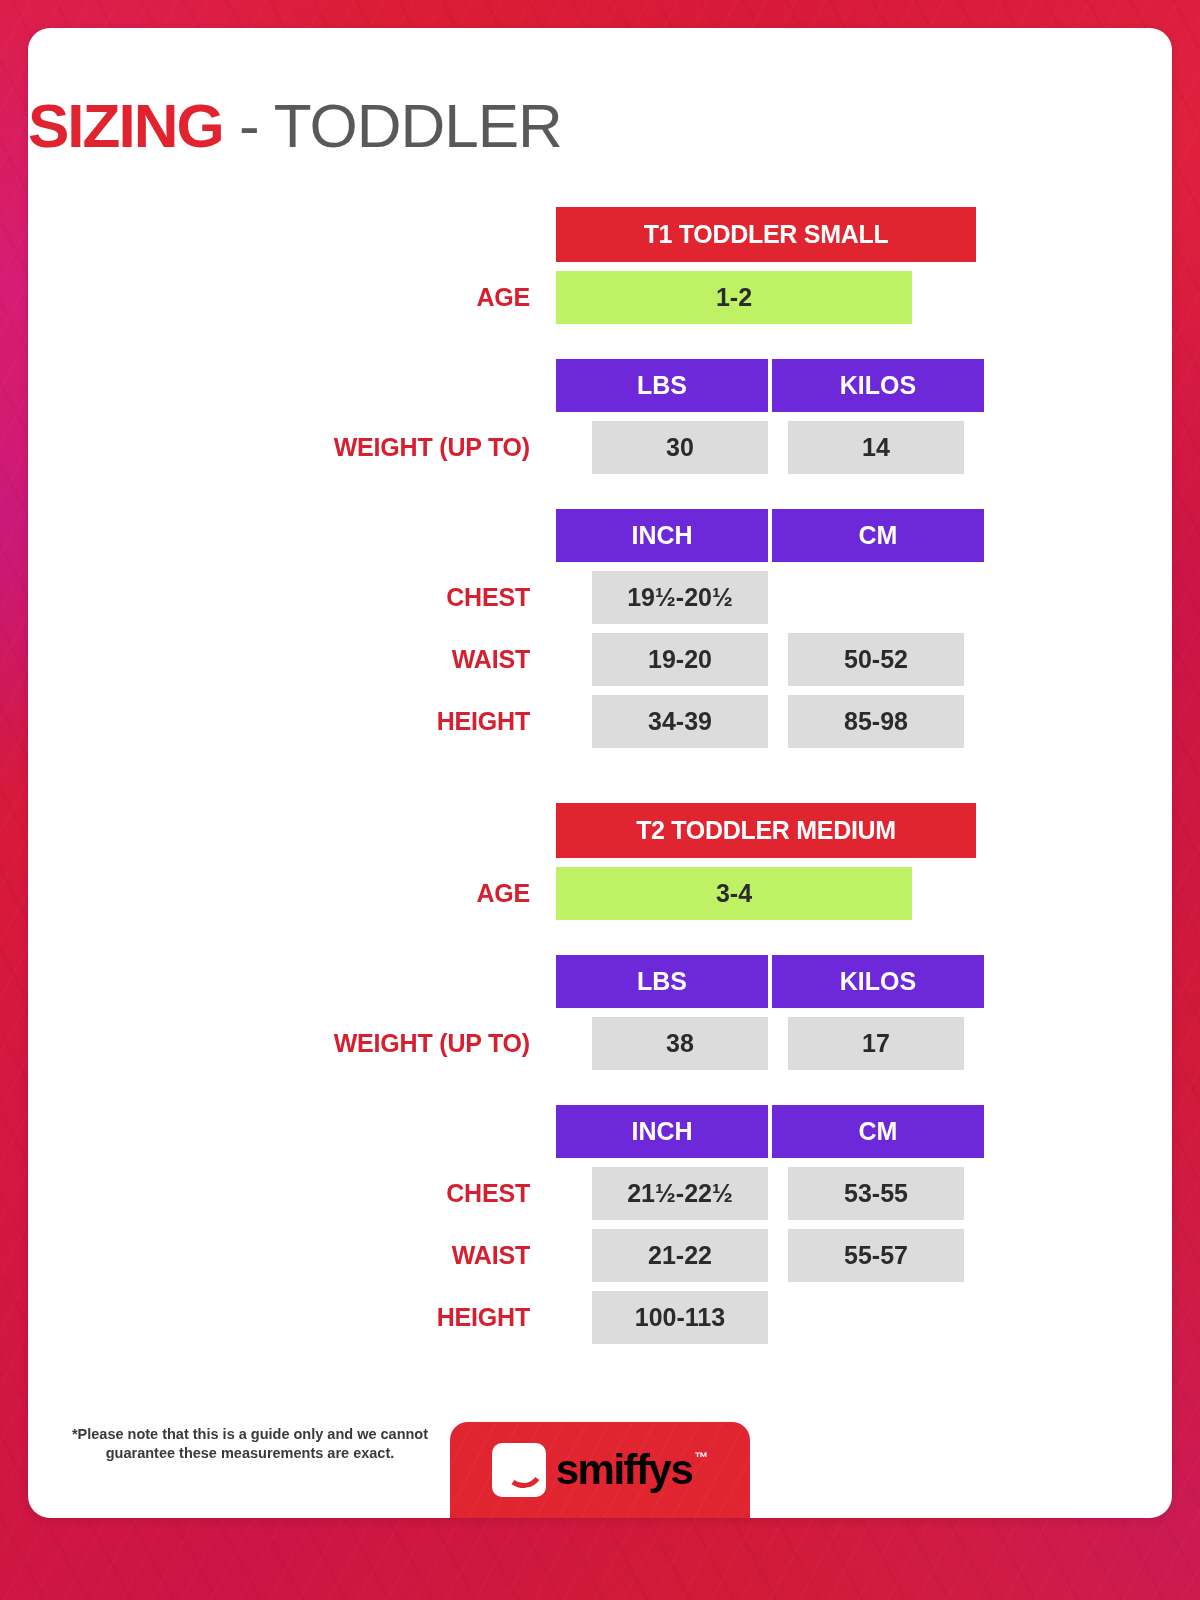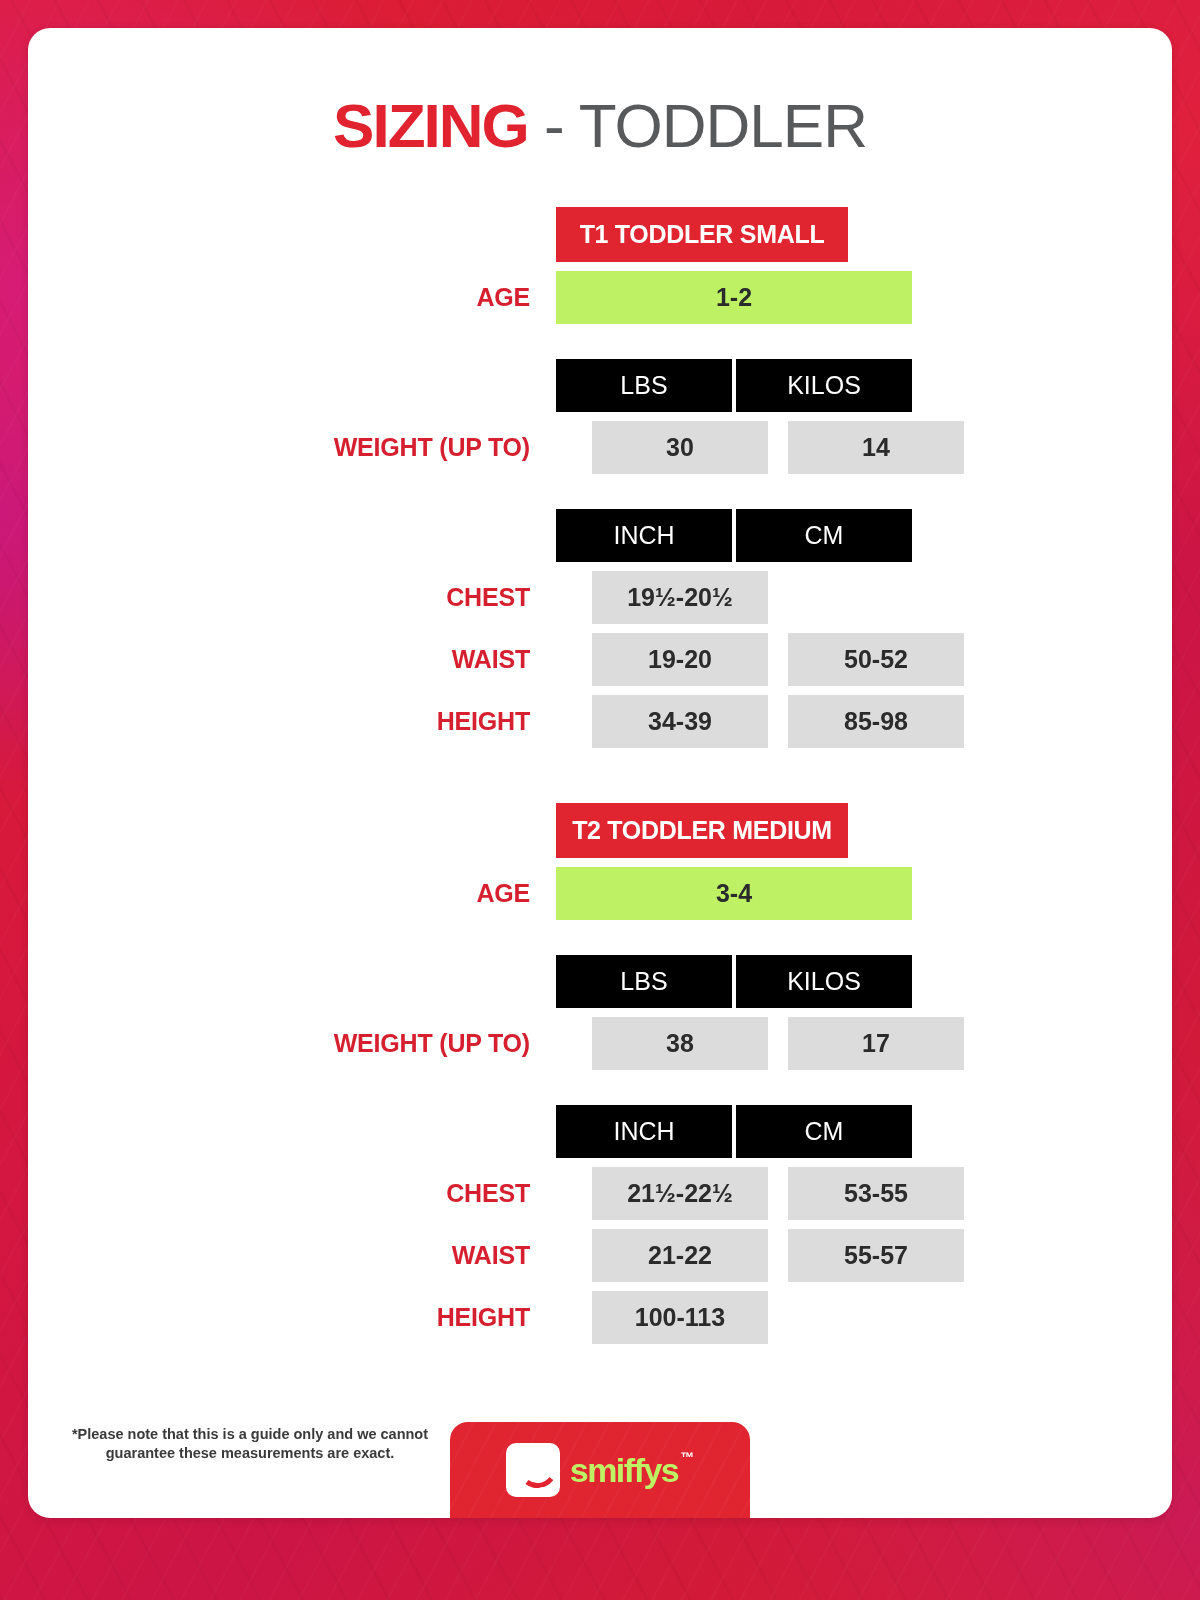--- a/index.html
+++ b/index.html
@@ -40,21 +40,20 @@
     top: 28px;
     width: 1144px;
     height: 1490px;
     background: #ffffff;
     border-radius: 22px;
     box-shadow: 0 2px 10px rgba(0,0,0,0.12);
     overflow: hidden;
   }
 
   .title {
-    text-align: center;
     margin-top: 62px;
     font-size: 62px;
     letter-spacing: -1px;
     font-weight: 400;
     color: #58595b;
     white-space: nowrap;
   }
   .title .strong {
     font-weight: 700;
     color: #e1222f;
@@ -83,44 +82,44 @@
     font-weight: 700;
     font-size: 25px;
     display: flex;
     align-items: center;
     justify-content: flex-end;
     letter-spacing: -0.2px;
   }
   .cells { display: flex; }
 
   .cap {
-    width: 292px;
+    width: 420px;
     background: #e02430;
     color: #fff;
     font-weight: 700;
     font-size: 25px;
     text-align: center;
     padding: 13px 0 13px;
     letter-spacing: -0.3px;
   }
   .wide {
     width: 356px;
     background: #bef264;
     color: #2b2b2b;
     font-size: 25px;
     font-weight: 700;
     text-align: center;
     padding: 12px 0;
   }
   .unit {
-    width: 176px;
-    background: #000000;
+    width: 212px;
+    background: #6d28d9;
     color: #ffffff;
     font-size: 25px;
-    font-weight: 400;
+    font-weight: 700;
     text-align: center;
     padding: 12px 0;
   }
   .unit + .unit { margin-left: 4px; }
   .val {
     width: 176px;
     background: #dcdcdc;
     color: #2b2b2b;
     font-size: 25px;
     font-weight: 700;
@@ -196,22 +195,22 @@
     width: 30px;
     height: 22px;
     border: 5px solid #e02430;
     border-top-color: transparent;
     border-left-color: transparent;
     border-right-color: transparent;
     border-radius: 0 0 28px 28px;
     transform: rotate(-8deg);
   }
   .logo-word {
-    color: #bef264;
-    font-size: 34px;
+    color: #000000;
+    font-size: 42px;
     font-weight: 700;
     letter-spacing: -1.5px;
     line-height: 1;
   }
   .logo-tm {
     color: #ffffff;
     font-size: 14px;
     font-weight: 700;
     margin-left: 2px;
     align-self: flex-start;

